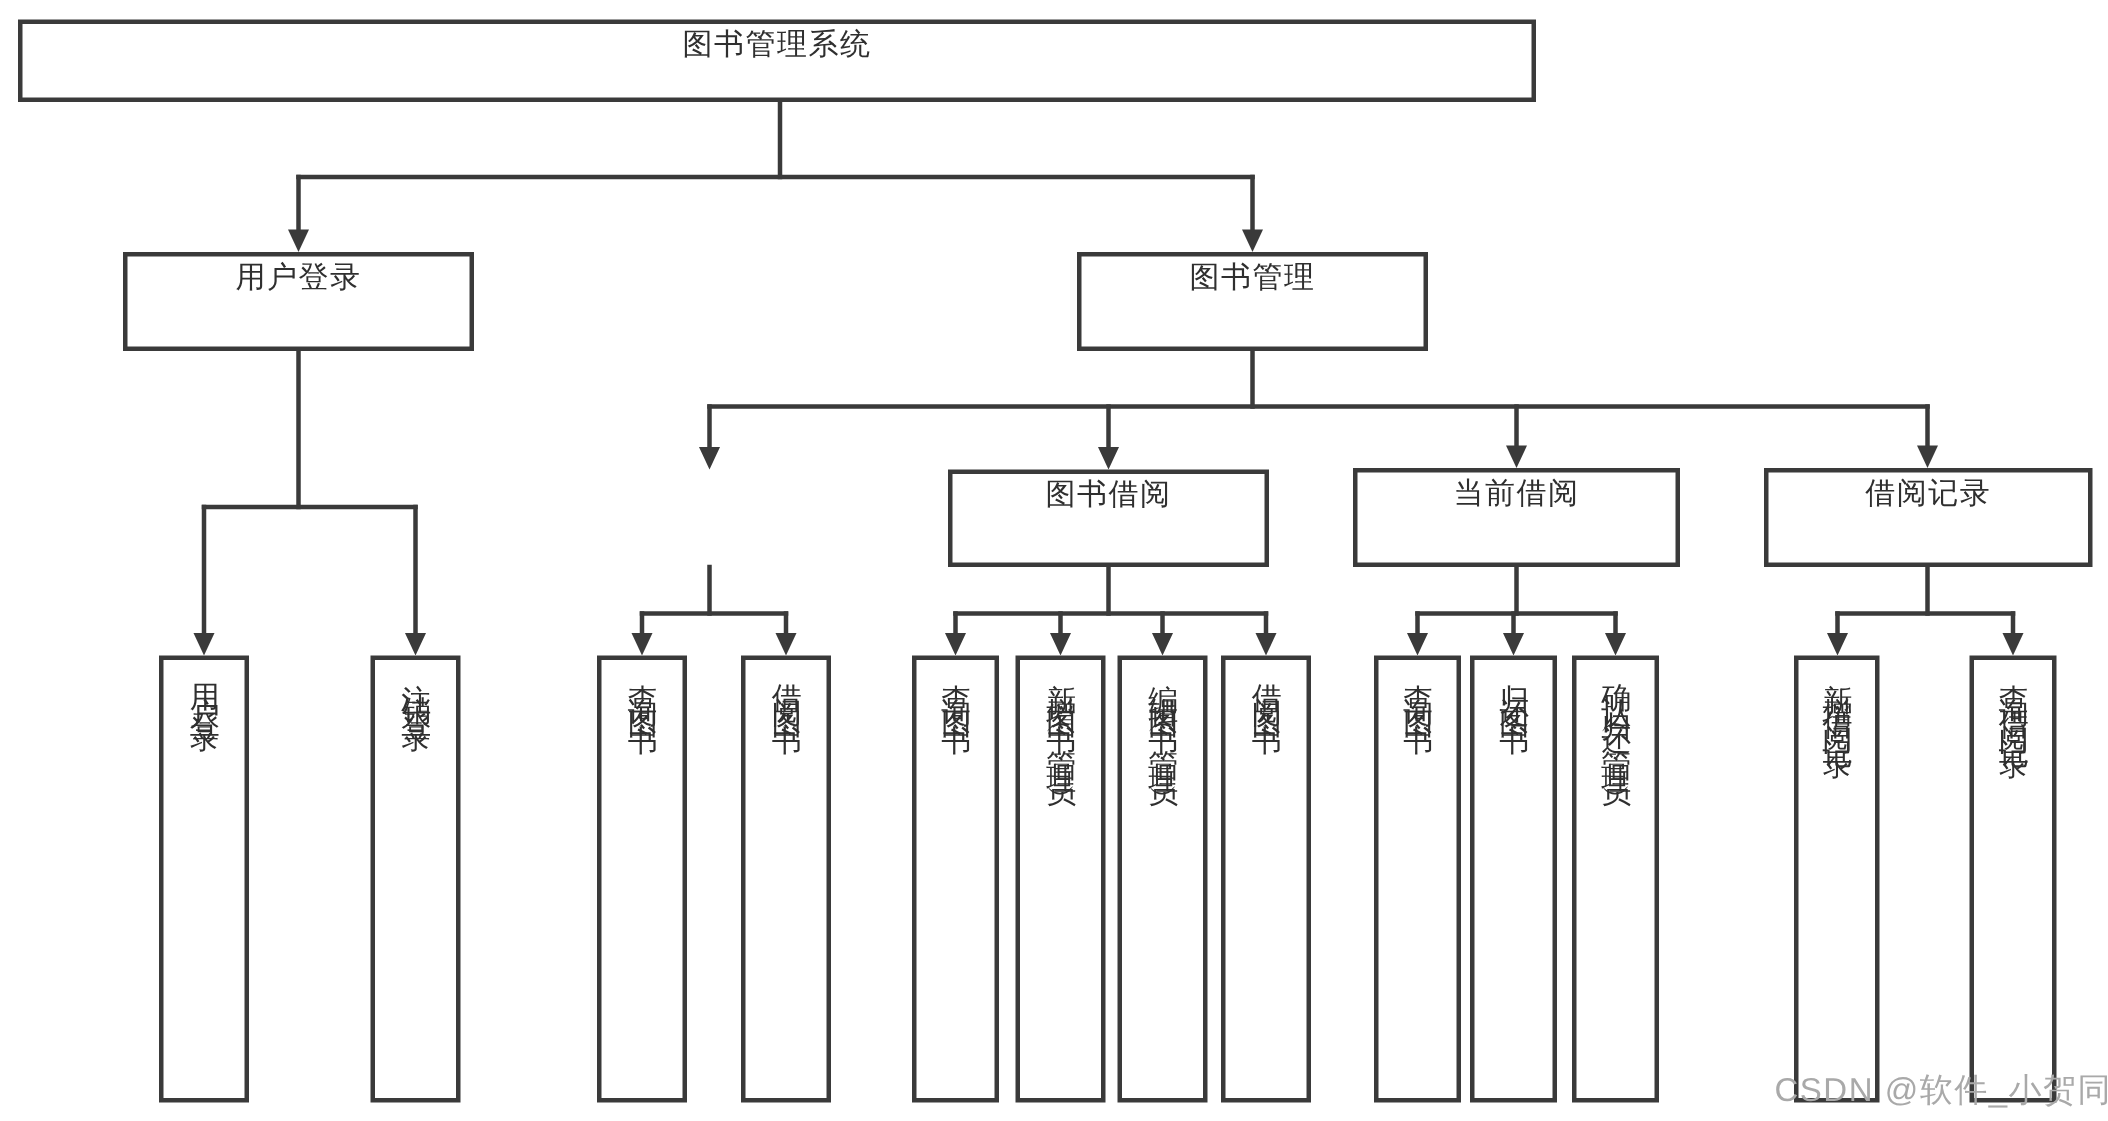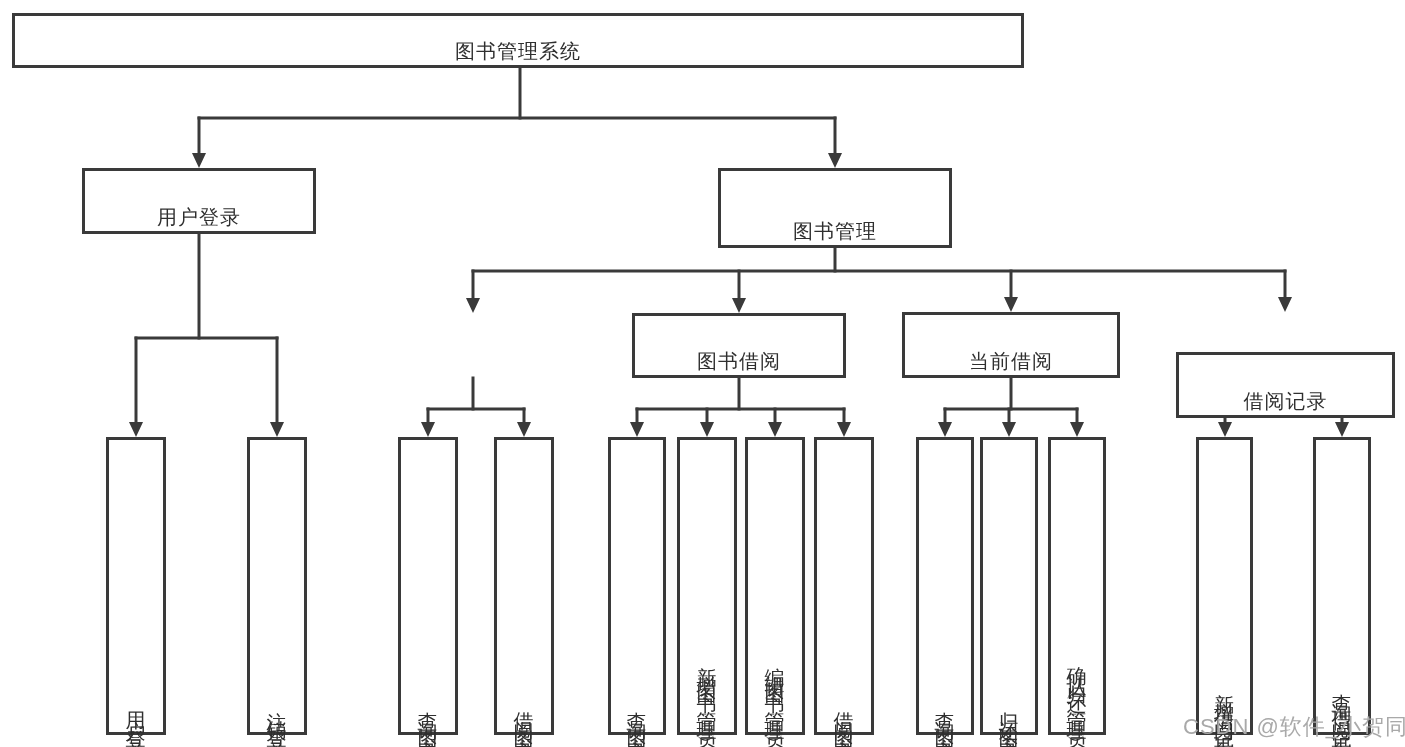--- a/index.html
+++ b/index.html
@@ -20,21 +20,21 @@
     left: 0; top: 0;
     width: 1405px;
     height: 747px;
   }
   .node {
     position: absolute;
     box-sizing: border-box;
     border: 3px solid #3a3a3a;
     background: #ffffff;
     display: flex;
-    align-items: flex-end;
+    align-items: flex-start;
     justify-content: center;
     color: #2f2f2f;
   }
   .htext {
     font-size: 20px;
     letter-spacing: 1px;
     white-space: nowrap;
     color: #2f2f2f;
   }
   .vtext {
@@ -137,31 +137,31 @@
     </g>
   </svg>
 
   <div class="node" style="left:12px; top:13px; width:1012px; height:55px;">
     <span class="htext">图书管理系统</span>
   </div>
 
   <div class="node" style="left:82px; top:168px; width:234px; height:66px;">
     <span class="htext">用户登录</span>
   </div>
-  <div class="node" style="left:718px; top:168px; width:234px; height:80px;">
+  <div class="node" style="left:718px; top:168px; width:234px; height:66px;">
     <span class="htext">图书管理</span>
   </div>
 
   <div class="node" style="left:902px; top:312px; width:218px; height:66px;">
     <span class="htext">当前借阅</span>
   </div>
   <div class="node" style="left:632px; top:313px; width:214px; height:65px;">
     <span class="htext">图书借阅</span>
   </div>
-  <div class="node" style="left:1176px; top:312px; width:219px; height:66px;margin-top:40px;">
+  <div class="node" style="left:1176px; top:312px; width:219px; height:66px;">
     <span class="htext">借阅记录</span>
   </div>
 
   <div class="node" style="left:106px; top:437px; width:60px; height:298px;">
     <span class="vtext">用户登录</span>
   </div>
   <div class="node" style="left:247px; top:437px; width:60px; height:298px;">
     <span class="vtext">注销登录</span>
   </div>
 

